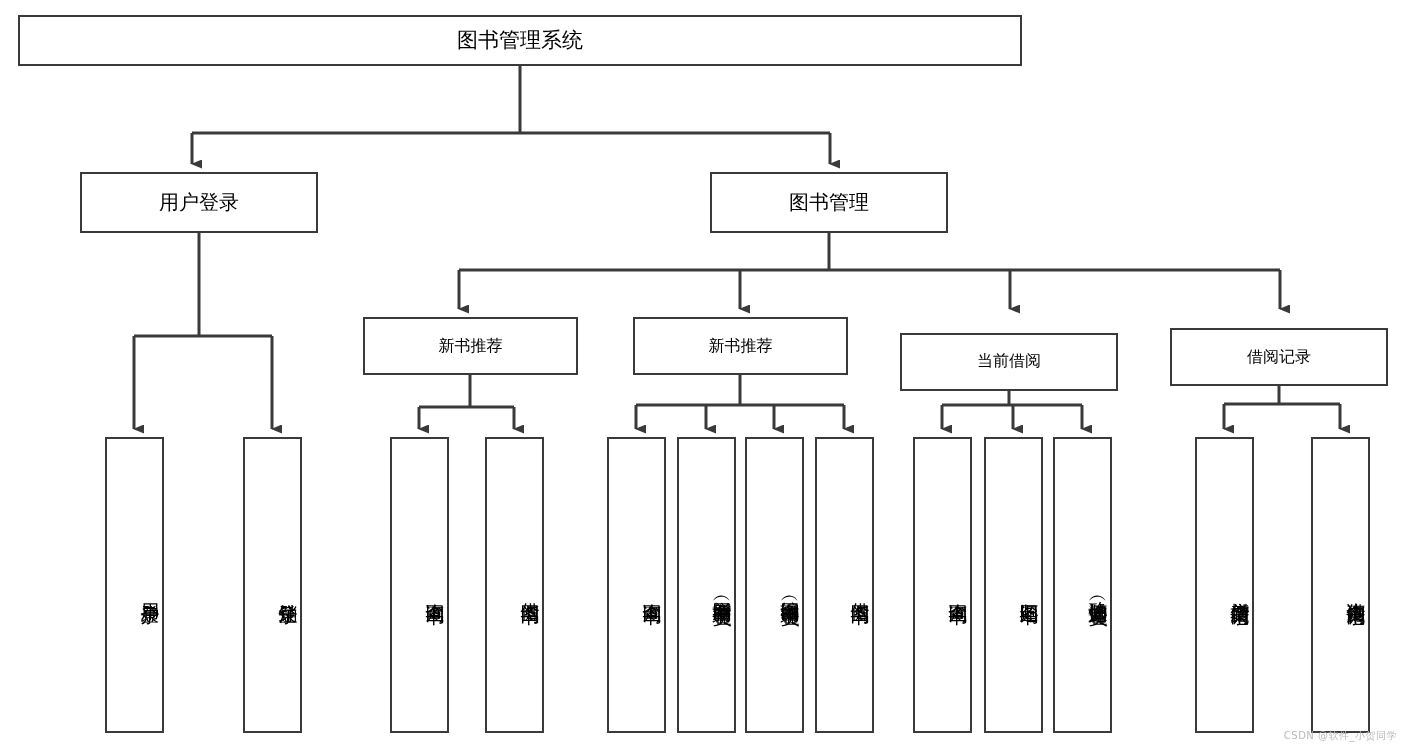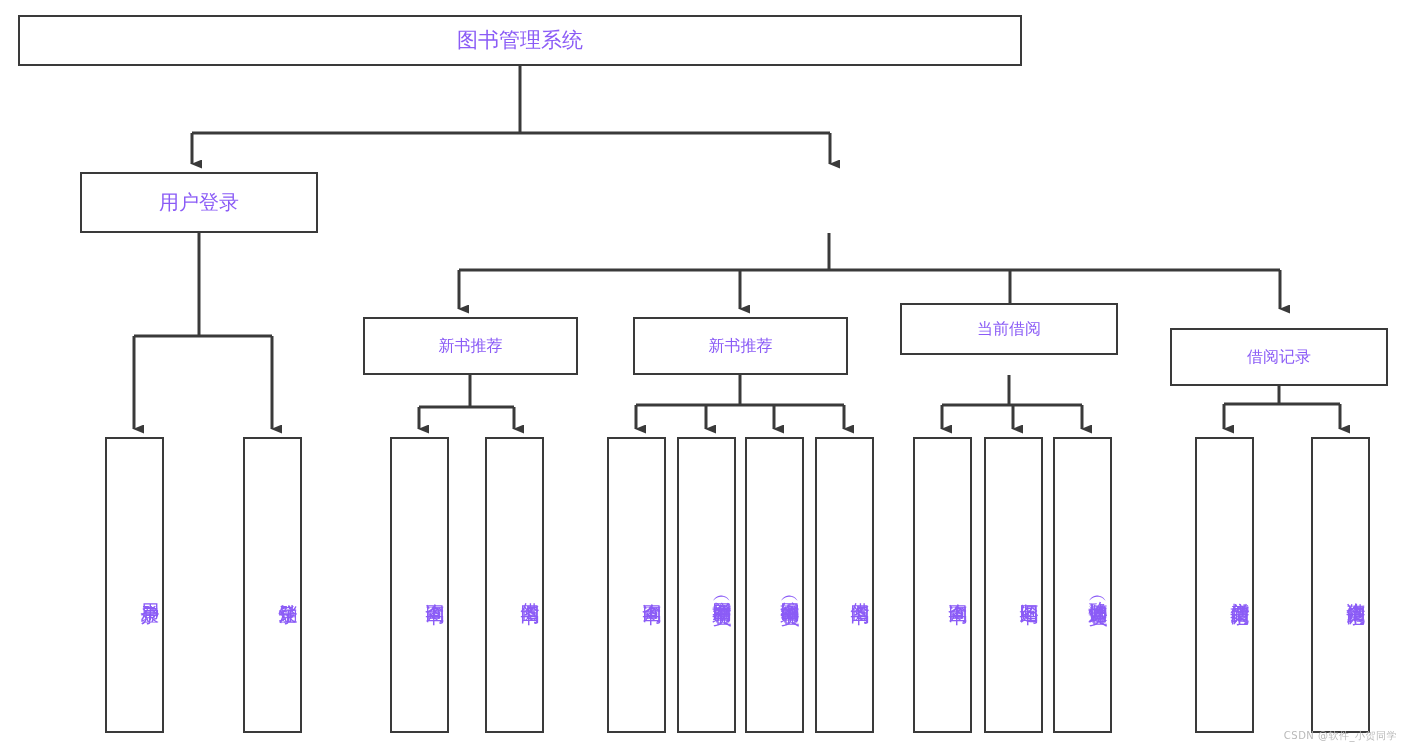--- a/index.html
+++ b/index.html
@@ -19,21 +19,21 @@
     pointer-events:none;
   }
   .node{
     position:absolute;
     box-sizing:border-box;
     background:#ffffff;
     border:2px solid #3a3a3a;
     display:flex;
     align-items:center;
     justify-content:center;
-    color:#8b5cf6;
+    color:#000000;
     line-height:1.25;
   }
   .node.h{
     
     writing-mode:horizontal-tb;
   }
   .node.v{
     
     writing-mode:vertical-rl;
     text-orientation:upright;
@@ -119,28 +119,31 @@
     </g>
   </svg>
 
   <div class="node h" id="root-node" style="left:18px;top:15px;width:1004px;height:51px;">
     <span class="lbl">图书管理系统</span>
   </div>
 
   <div class="node h lvl2" style="left:80px;top:172px;width:238px;height:61px;">
     <span class="lbl">用户登录</span>
   </div>
+  <div class="node h lvl2" style="left:710px;top:172px;width:238px;height:61px;">
+    <span class="lbl">图书管理</span>
+  </div>
 
   <div class="node h lvl3" style="left:363px;top:317px;width:215px;height:58px;">
     <span class="lbl">新书推荐</span>
   </div>
   <div class="node h lvl3" style="left:633px;top:317px;width:215px;height:58px;">
     <span class="lbl">新书推荐</span>
   </div>
-  <div class="node h lvl3" style="left:900px;top:303px;width:218px;height:52px;">
+  <div class="node h lvl3" style="left:900px;top:333px;width:218px;height:58px;font-family:Liberation Mono, monospace;">
     <span class="lbl">当前借阅</span>
   </div>
   <div class="node h lvl3" style="left:1170px;top:328px;width:218px;height:58px;font-family:Liberation Serif, serif;">
     <span class="lbl">借阅记录</span>
   </div>
 
   <div class="node v leaf" style="left:105px;top:437px;width:59px;height:296px;">
     <span class="lbl">用户登录</span>
   </div>
   <div class="node v leaf" style="left:243px;top:437px;width:59px;height:296px;">

